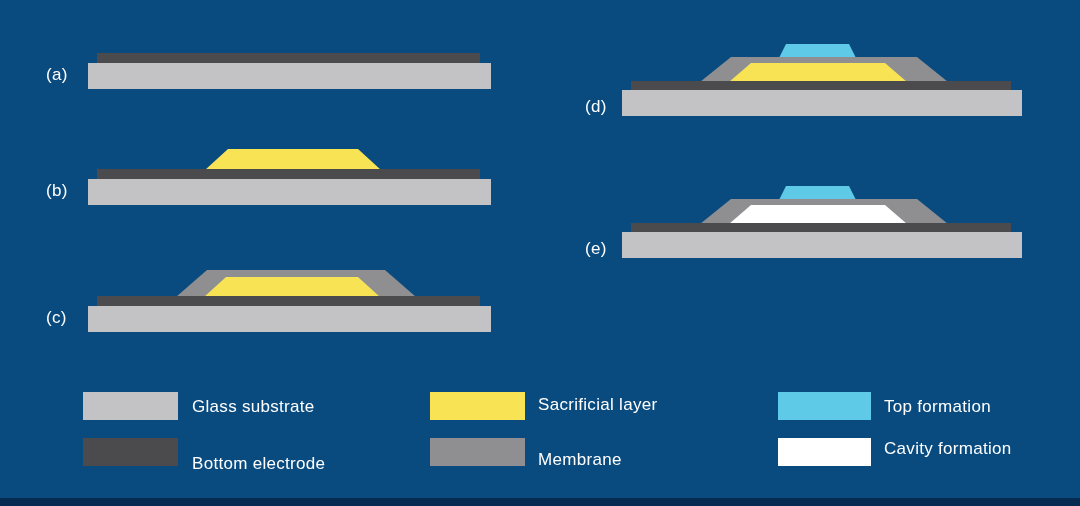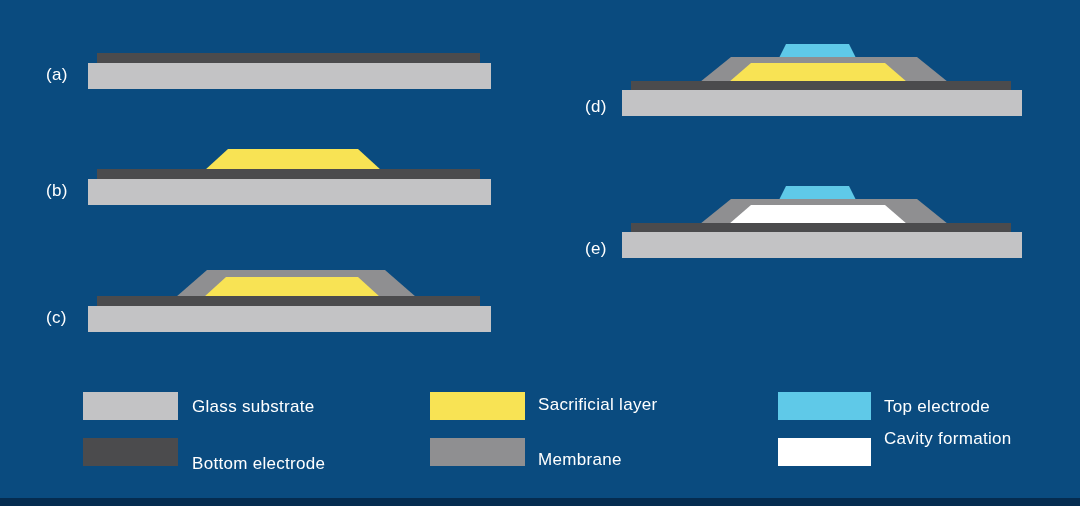--- a/index.html
+++ b/index.html
@@ -101,22 +101,22 @@
     <div class="legend-swatch c-electrode" style="left:83px; top:438px; width:95px; height:28px"></div>
     <span class="legend-label" style="left:192px; top:454px">Bottom electrode</span>
 
     <div class="legend-swatch c-sacrificial" style="left:430px; top:392px; width:95px; height:28px"></div>
     <span class="legend-label" style="left:538px; top:395px">Sacrificial layer</span>
 
     <div class="legend-swatch c-membrane" style="left:430px; top:438px; width:95px; height:28px"></div>
     <span class="legend-label" style="left:538px; top:450px">Membrane</span>
 
     <div class="legend-swatch c-top" style="left:778px; top:392px; width:93px; height:28px"></div>
-    <span class="legend-label" style="left:884px; top:397px">Top electrode</span>
+    <span class="legend-label" style="left:884px; top:397px">Top formation</span>
 
     <div class="legend-swatch c-cavity" style="left:778px; top:438px; width:93px; height:28px"></div>
-    <span class="legend-label" style="left:884px; top:429px">Cavity formation</span>
+    <span class="legend-label" style="left:884px; top:439px">Cavity formation</span>
 
   </section>
 
   <div class="footer-strip"></div>
 
 </div>
 
 </body></html>

